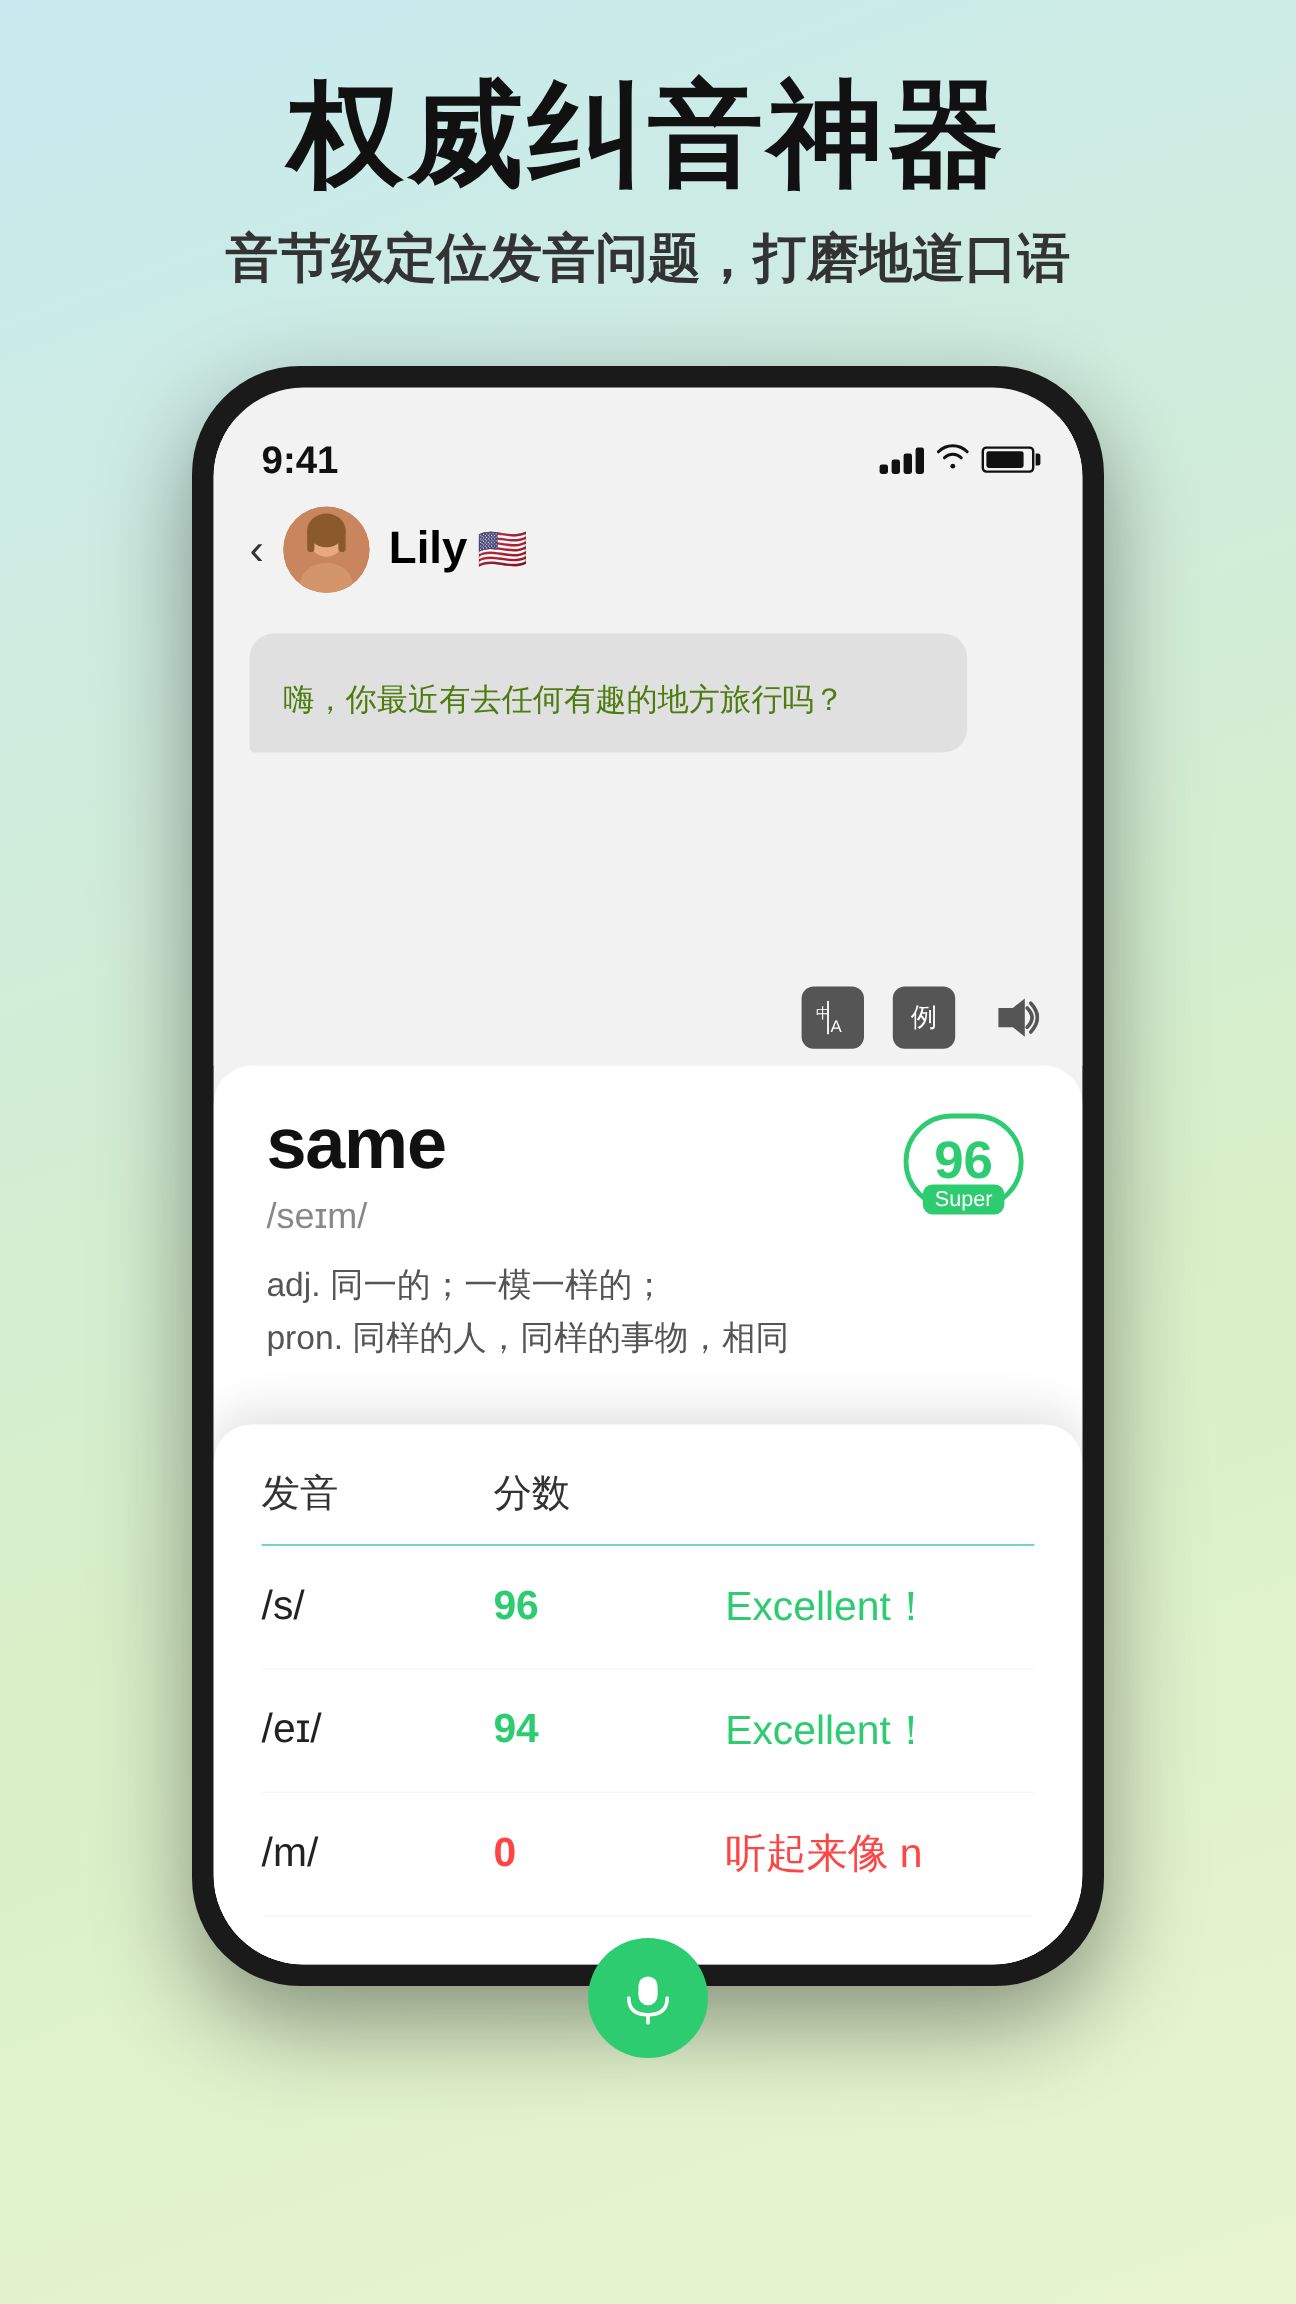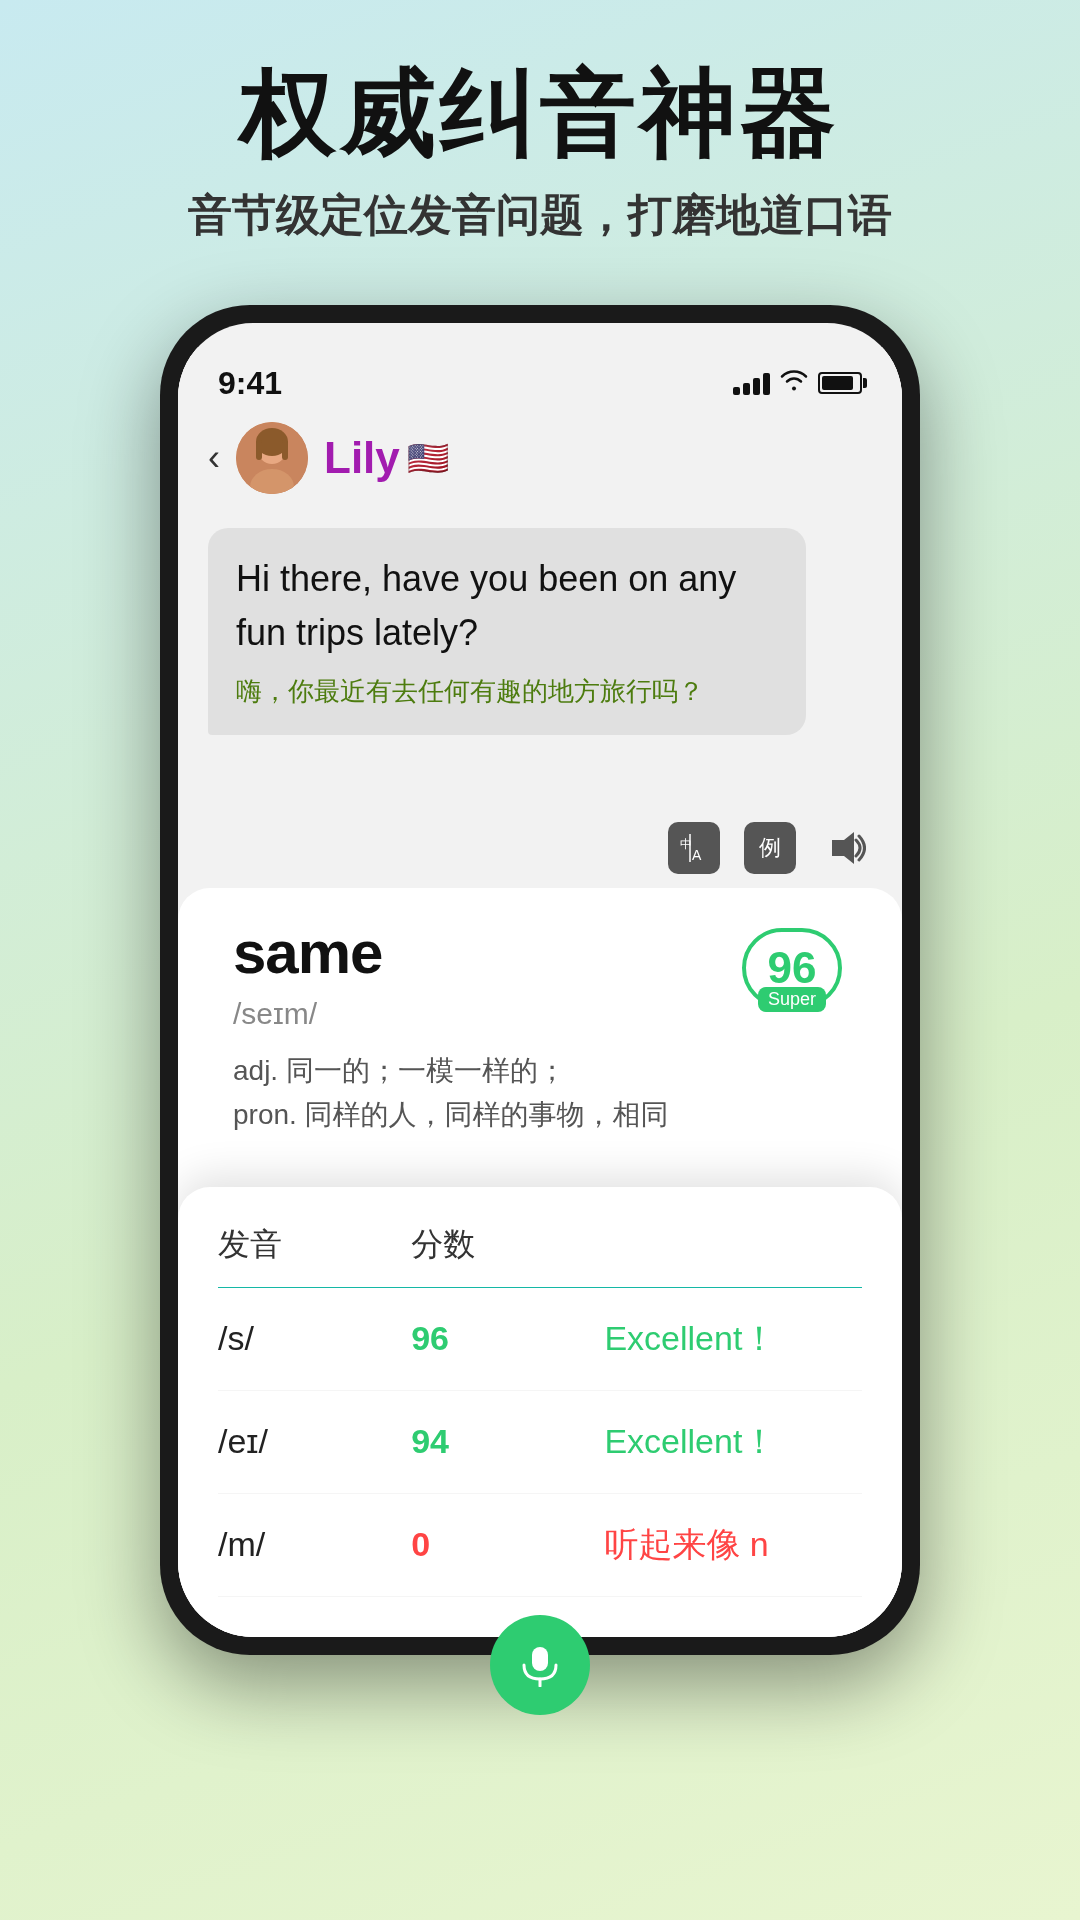--- a/index.html
+++ b/index.html
@@ -156,23 +156,23 @@
       background: linear-gradient(135deg, #d4956a, #c47a5a);
       margin-right: 16px;
       overflow: hidden;
       display: flex;
       align-items: center;
       justify-content: center;
       font-size: 32px;
     }
 
     .nav-name {
-      font-size: 44px;
+      font-size: 38px;
       font-weight: 600;
-      color: #a21caf;
+      color: #000000;
     }
 
     .flag-emoji {
       font-size: 34px;
       margin-left: 8px;
     }
 
     
     .chat-area {
       background: #f2f2f2;
@@ -470,21 +470,20 @@
                 </svg>
               </div>
               <div style="display:flex; align-items:center;">
                 <span class="nav-name">Lily</span>
                 <span class="flag-emoji">🇺🇸</span>
               </div>
             </div>
 
             <div class="chat-area">
               <div class="chat-bubble">
-                <div class="chat-english">Hi there, have you been on any fun trips lately?</div>
                 <div class="chat-chinese">嗨，你最近有去任何有趣的地方旅行吗？</div>
               </div>
             </div>
 
             <div class="chat-actions">
               <div class="action-btn translate-icon">
                 <svg width="32" height="28" viewBox="0 0 32 28" fill="none">
                   <text x="2" y="14" fill="white" font-size="12" font-family="PingFang SC">中</text>
                   <text x="14" y="26" fill="white" font-size="14" font-family="Arial">A</text>
                   <line x1="12" y1="0" x2="12" y2="28" stroke="white" stroke-width="1.5"></line>
@@ -498,21 +497,21 @@
                   <polygon points="6,10 18,10 28,2 28,34 18,26 6,26" fill="#555"></polygon>
                   <path d="M30 10 Q38 18 30 26" stroke="#555" stroke-width="3" fill="none" stroke-linecap="round"></path>
                   <path d="M33 6 Q44 18 33 30" stroke="#555" stroke-width="3" fill="none" stroke-linecap="round"></path>
                 </svg>
               </div>
             </div>
           </div>
 
           <div class="bottom-white-section">
 
-            <div style="padding: 30px 55px 10px;">
+            <div style="padding: 30px 44px 10px;">
               <div class="word-header">
                 <div>
                   <div class="word-text">same</div>
                   <div class="phonetic">/seɪm/</div>
                 </div>
                 <div class="score-badge">
                   <div class="score-circle">
                     <span class="score-number">96</span>
                     <span class="score-label">Super</span>
                   </div>

